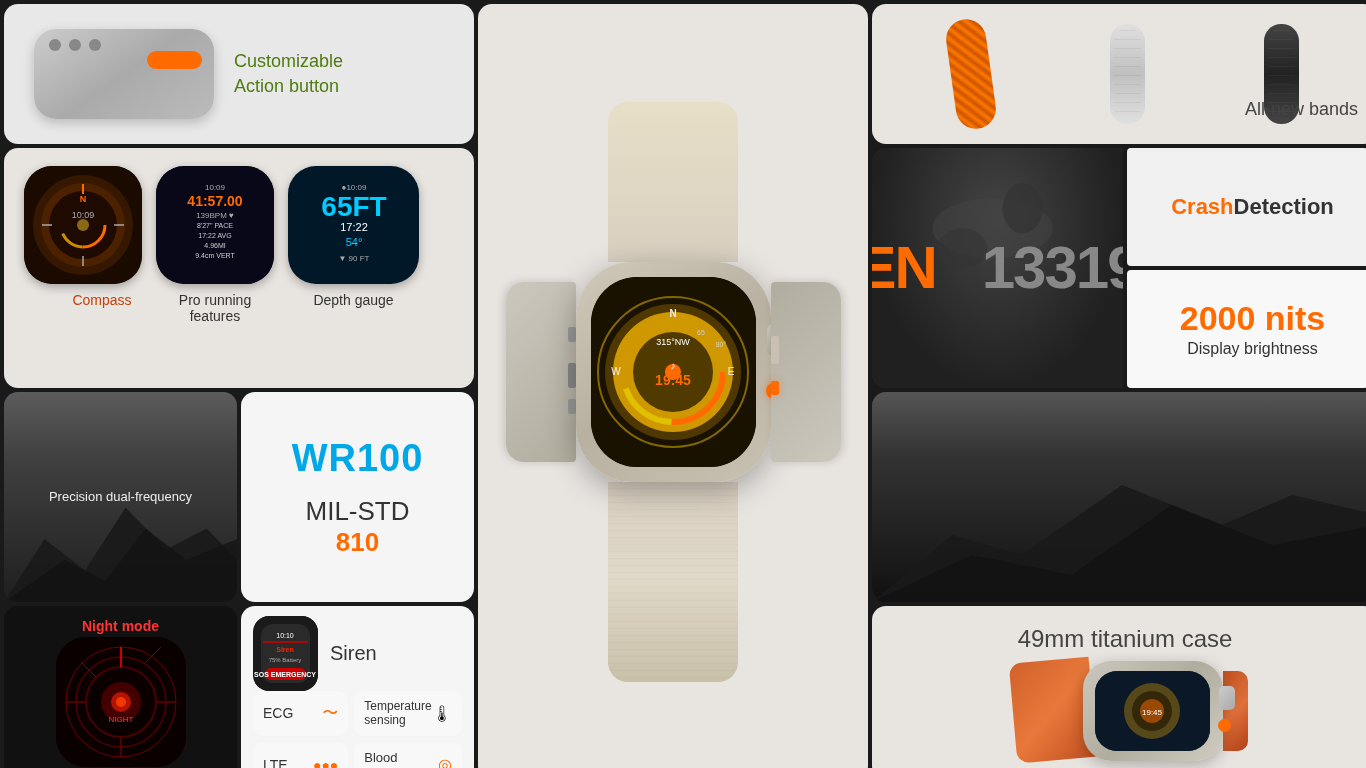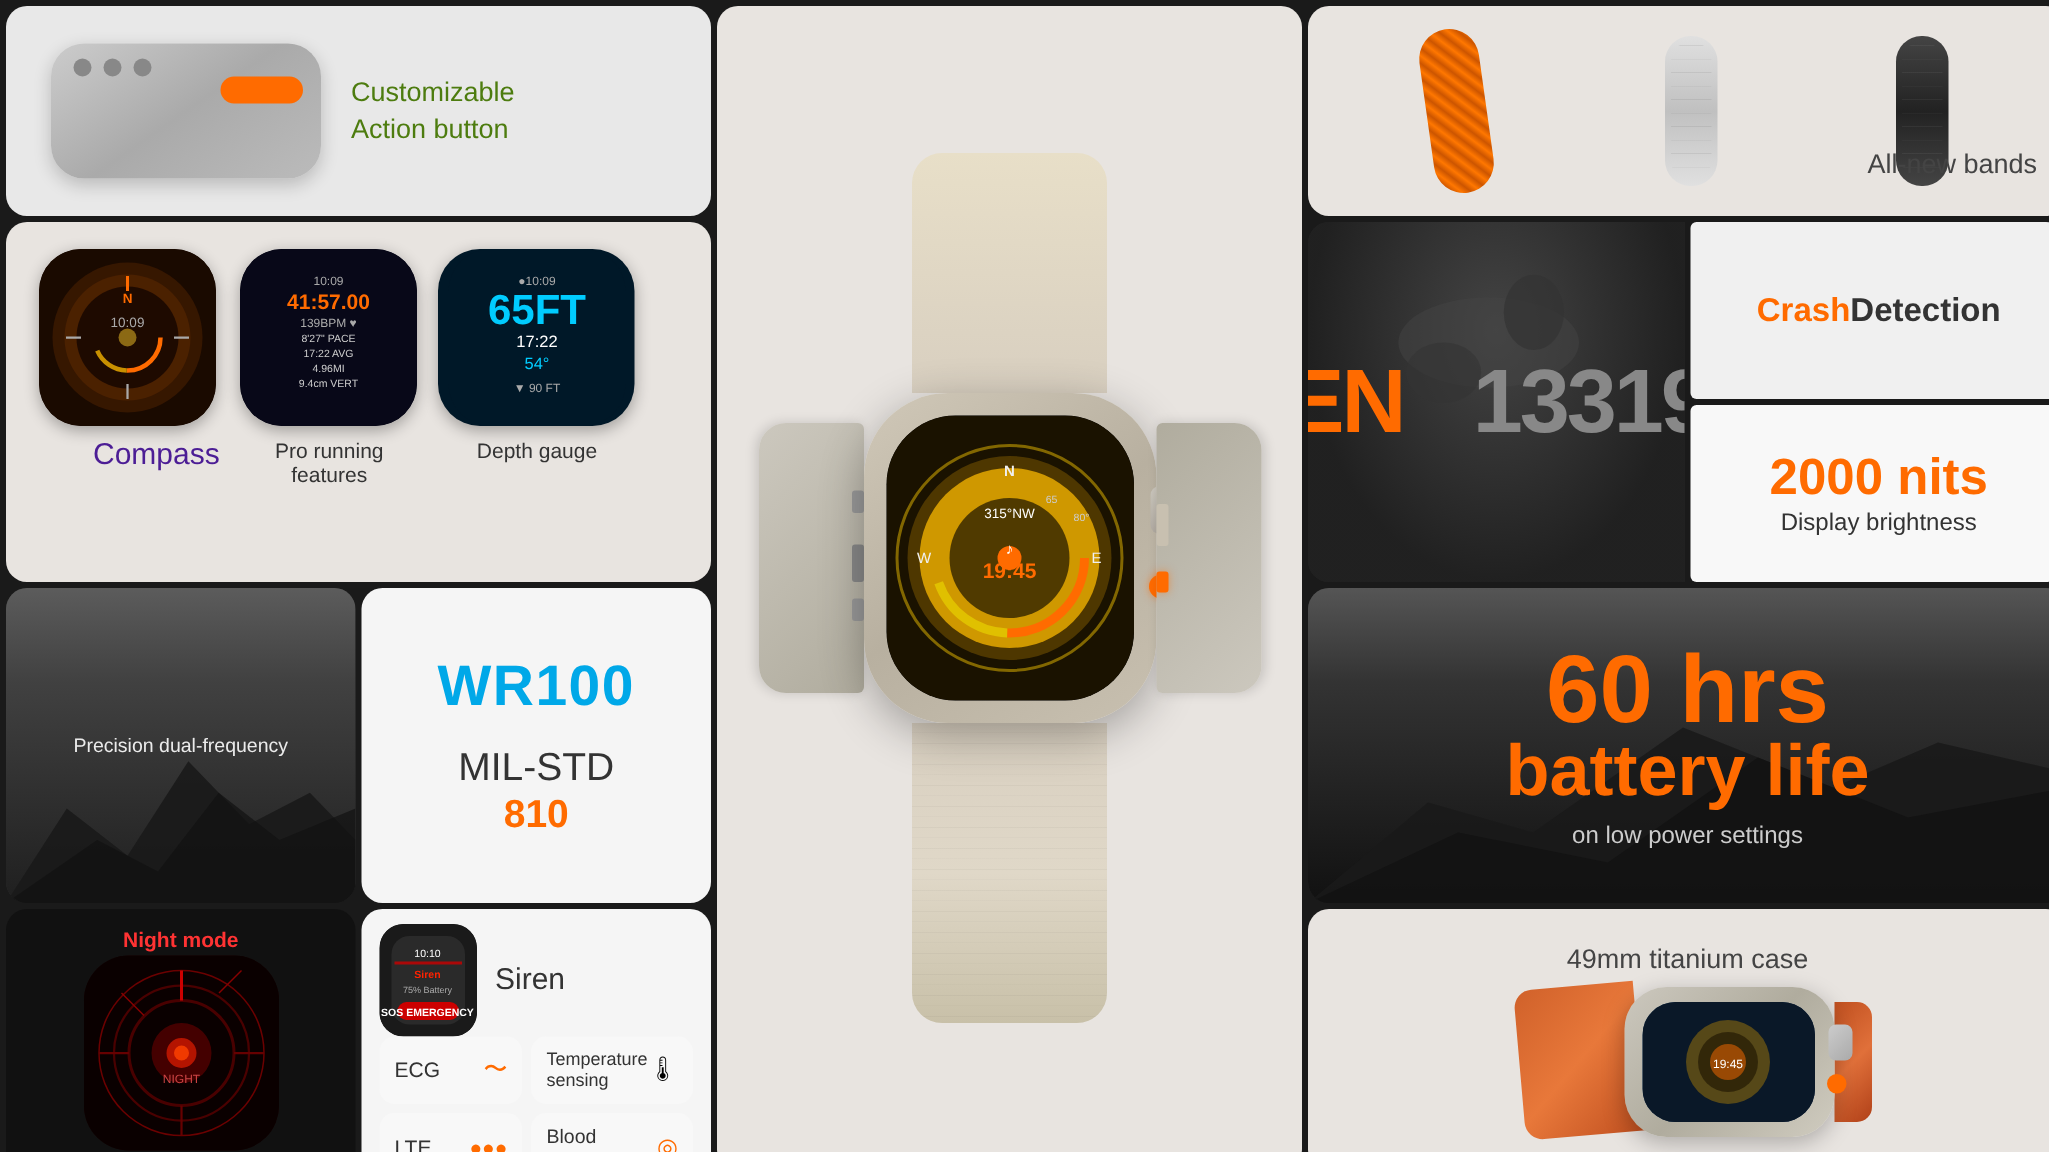--- a/index.html
+++ b/index.html
@@ -277,21 +277,21 @@
           <line x1="18" y1="59" x2="28" y2="59" stroke="#aaa" stroke-width="1.5"></line>
           <text x="59" y="36" font-size="9" fill="#ff6b00" text-anchor="middle" font-weight="bold">N</text>
 
           <text x="59" y="52" font-size="9" fill="#aaa" text-anchor="middle">10:09</text>
 
           <circle cx="59" cy="59" r="22" fill="none" stroke="#ff6b00" stroke-width="3" stroke-dasharray="35 103"></circle>
           <circle cx="59" cy="59" r="22" fill="none" stroke="#c89000" stroke-width="3" stroke-dasharray="25 113" stroke-dashoffset="-35"></circle>
           <circle cx="59" cy="59" r="6" fill="#8B6914"></circle>
         </svg>
       </div>
-      <span style="font-size:20px;color:#4c1d95;margin-left:38px;">Compass</span>
+      <span style="font-size:14px;color:#c2410c;margin-left:38px;">Compass</span>
     </div>
 
     <div style="display:flex;flex-direction:column;align-items:center;gap:8px;">
       <div style="
         width:118px; height:118px; border-radius:28px; overflow:hidden;
         background:#080818; display:flex; align-items:center; justify-content:center;
         box-shadow: 0 3px 10px rgba(0,0,0,0.3);
       ">
         <svg viewBox="0 0 118 118" style="width:118px;height:118px;">
           <rect width="118" height="118" fill="#080818" rx="28"></rect>
@@ -423,25 +423,20 @@
   grid-column:3; grid-row:3;
   background:#2a2a2a; border-radius:14px; overflow:hidden; position:relative;
   display:flex; align-items:center; justify-content:center;
 ">
 
   <div style="position:absolute; inset:0; background:linear-gradient(180deg, #555 0%, #333 30%, #111 100%);"></div>
   <svg style="position:absolute;bottom:0;left:0;width:100%;height:70%;" viewBox="0 0 506 147" preserveAspectRatio="none">
     <polygon points="0,147 80,80 150,100 250,30 350,70 420,40 506,60 506,147" fill="#1a1a1a" opacity="0.9"></polygon>
     <polygon points="0,147 100,100 200,120 300,50 400,90 506,70 506,147" fill="#111" opacity="0.8"></polygon>
   </svg>
-  <div style="position:relative; z-index:2; text-align:center; padding:20px;">
-    <div style="color:#ff6b00; font-size:64px; font-weight:800; line-height:1;">60 hrs</div>
-    <div style="color:#ff6b00; font-size:48px; font-weight:800; line-height:1;">battery life</div>
-    <div style="color:#ccc; font-size:16px; margin-top:10px;">on low power settings</div>
-  </div>
 </div>
 
 <div style="
   grid-column:1; grid-row:4;
   display:grid; grid-template-columns:1fr 1fr;
   gap:4px;
 ">
 
   <div style="
     background:#111; border-radius:14px; overflow:hidden; position:relative;
@@ -545,21 +540,21 @@
   </div>
 </div>
 
 <div style="
   grid-column:3; grid-row:4;
   background:#e8e4e0; border-radius:14px;
   display:flex; flex-direction:column; align-items:center; justify-content:center;
   padding:10px; gap:8px; overflow:hidden;
 ">
   <div style="
-    font-size:18px; color:#444; font-weight:400;
+    font-size:24px; color:#444; font-weight:400;
   ">49mm titanium case</div>
 
   <div style="
     display:flex; align-items:center; justify-content:center; position:relative;
   ">
 
     <div style="width:80px; height:100px; background:linear-gradient(135deg, #d0612a, #e8783a, #c05020); border-radius:12px 0 0 12px; transform:rotate(-5deg) translateX(10px);"></div>
 
     <div style="
       width:140px; height:100px;

